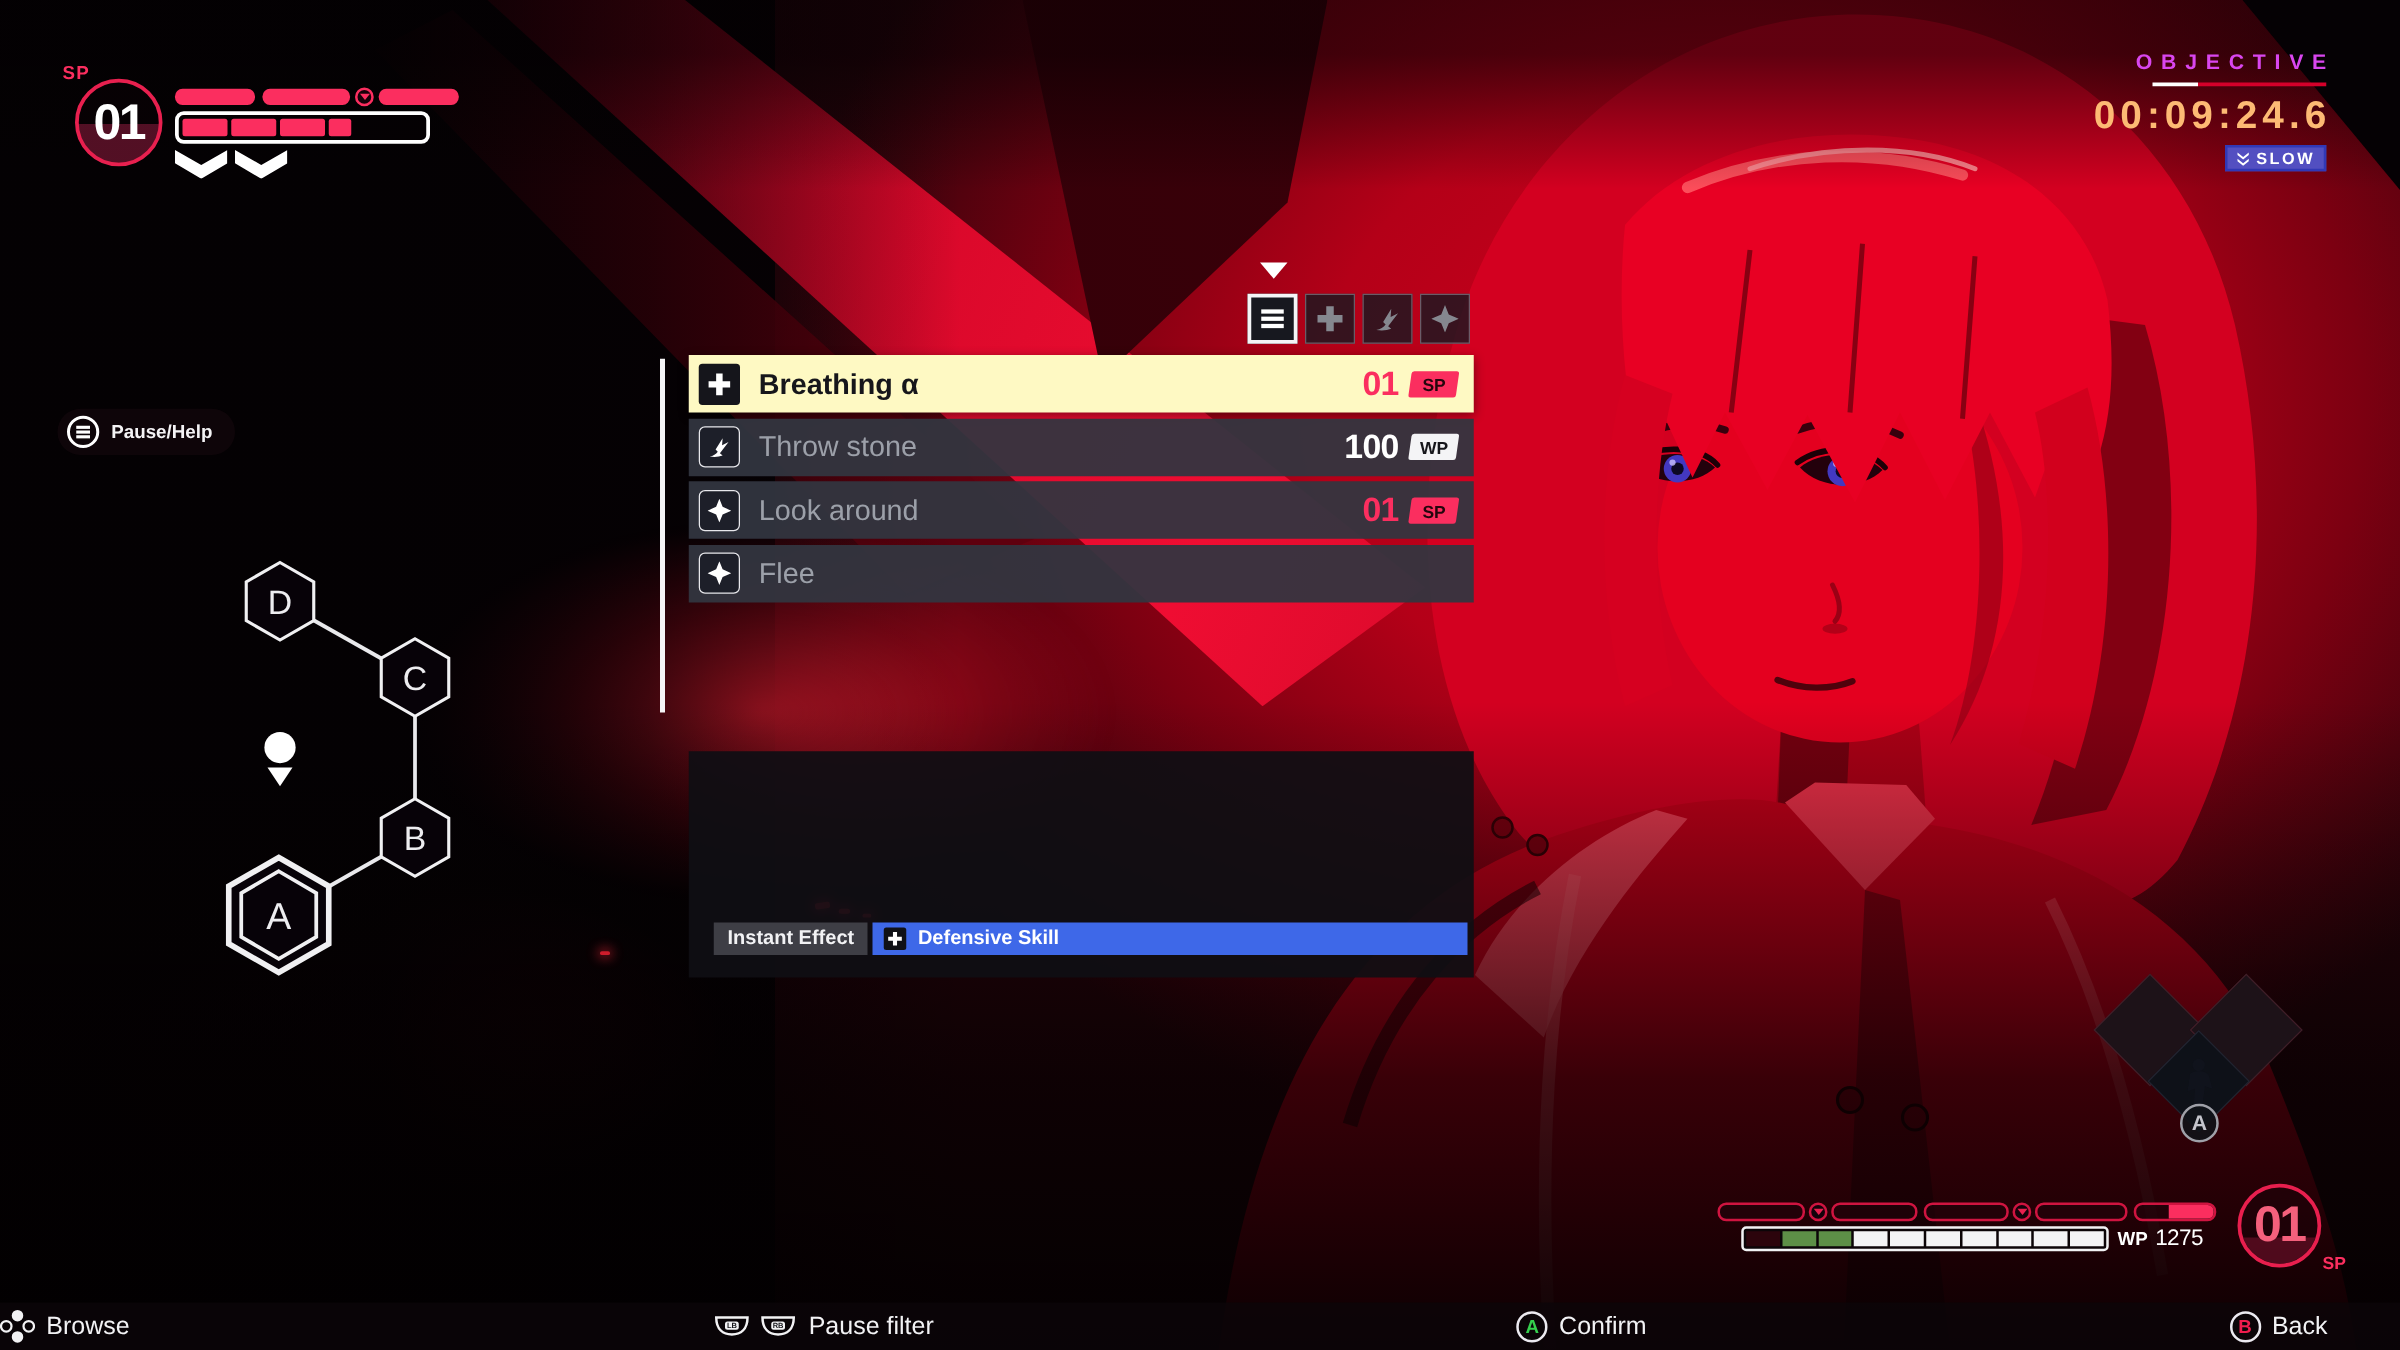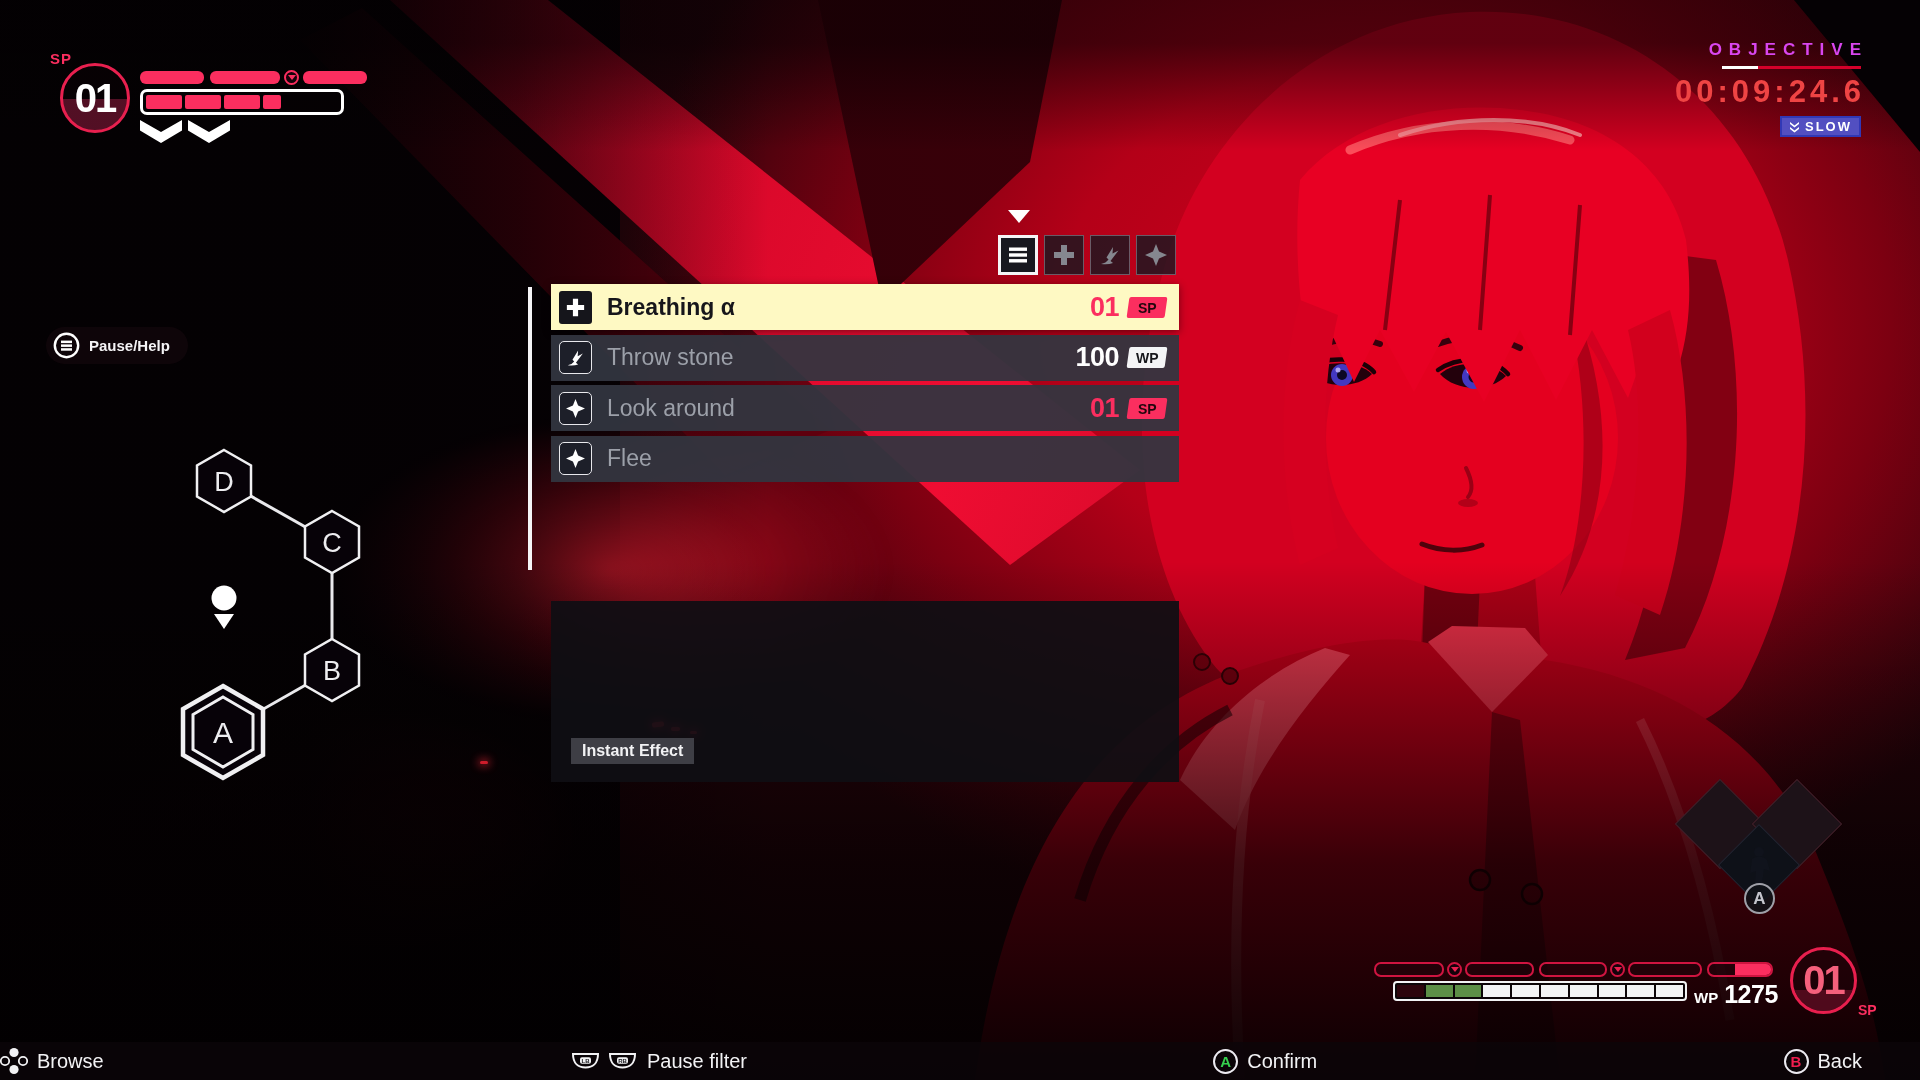--- a/index.html
+++ b/index.html
@@ -57,21 +57,21 @@
   .gauge-tl .fill { height:100%; background:#fb2e5f; border-radius:2px; }
   .arrows-tl { left:140px; top:120px; display:flex; gap:6px; }
   .arrow-dn { width:42px; height:23px; background:#fff;
     clip-path: polygon(0 0, 50% 52%, 100% 0, 100% 46%, 50% 100%, 0 46%); }
 
   
   .objective { right:59px; top:40px; display:flex; flex-direction:column; align-items:flex-end; }
   .obj-title { color:#d946ef; font-size:17px; font-weight:bold; letter-spacing:7px; margin-right:-7px; }
   .obj-line { margin-top:6px; width:139px; height:3px;
     background: linear-gradient(90deg, #fff 0 26%, #d4002a 26%); }
-  .obj-timer { margin-top:5px; color:#ef4444; font-size:31px; font-weight:bold; letter-spacing:4px; margin-right:-4px; font-variant-numeric: tabular-nums; }
+  .obj-timer { margin-top:5px; color:#fdba74; font-size:31px; font-weight:bold; letter-spacing:4px; margin-right:-4px; font-variant-numeric: tabular-nums; }
   .slow-badge { margin-top:6px; display:inline-flex; align-items:center; gap:5px;
     background:rgba(80,86,208,.92); border:2px solid #3138b6; padding:1px 7px;
     color:#fff; font-size:13px; font-weight:bold; letter-spacing:2px; }
 
   
   .pause-pill { left:46px; top:327px; display:inline-flex; align-items:center; gap:9px;
     background:rgba(24,10,14,.55); border-radius:19px; padding:5px 18px 5px 7px; }
   .pause-pill .txt { color:#f4f3f5; font-size:15px; font-weight:bold; }
 
   
@@ -138,21 +138,21 @@
     background:#14020a; display:grid; place-items:center; flex:none; margin:0 3px; }
   .br-marker i { width:0; height:0; border-left:4px solid transparent; border-right:4px solid transparent; border-top:5px solid #e8204f; }
   .wp-gauge { left:1393px; top:981px; width:294px; height:20px; border:2.5px solid #f2f2f4; border-radius:4px;
     background:#0c0508; padding:2px; display:flex; gap:2px; }
   .wpseg { flex:1; }
   .wpseg-dark { background:#2c040c; }
   .wpseg-green { background:#5d8f47; }
   .wpseg-white { background:#f3f3f5; }
   .wp-text { left:1694px; top:980px; display:flex; align-items:baseline; gap:6px; color:#fff; }
   .wp-text .u { font-size:15px; font-weight:bold; }
-  .wp-text .v { font-size:25px; font-weight:bold; letter-spacing:-0.5px; }
+  .wp-text .v { font-size:18px; font-weight:normal; letter-spacing:-0.5px; }
   .sp-circle-br { left:1790px; top:947px; width:67px; height:67px; border-radius:50%;
     border:3px solid #e81f4e; background:rgba(28,2,11,.4); overflow:hidden;
     display:grid; place-items:center; }
   .sp-circle-br .chord { position:absolute; left:0; bottom:0; width:100%; height:34%; background:rgba(132,20,50,.5); }
   .sp-circle-br .num { position:relative; color:#f4607c; font-size:40px; font-weight:bold; letter-spacing:-2px; }
   .sp-label-br { left:1858px; top:1002px; color:#fb2e5f; font-size:14px; font-weight:bold; }
 
   
   .control-bar { left:0; top:1042px; width:1920px; height:38px;
     background:rgba(11,5,9,.78); display:flex; align-items:center; justify-content:space-between;
@@ -404,20 +404,28 @@
       <span class="cost-badge">
           <span></span>
         </span>
     </div>
   </div>
 </div>
 
 <div class="abs skill-panel">
   <div class="skill-effect-row">
     <div class="effect-label">Instant Effect</div>
+    <div class="effect-value-bar">
+      <span class="effect-icon">
+        <svg width="12" height="12" viewBox="0 0 22 22">
+            <path d="M8 1 H14 V8 H21 V14 H14 V21 H8 V14 H1 V8 H8 Z" fill="#fff"></path>
+          </svg>
+      </span>
+      <span class="txt">Defensive Skill</span>
+    </div>
   </div>
 </div>
 
 <div class="abs" style="left:1688px;top:792px">
     <div class="diamond"></div>
   </div>
 <div class="abs" style="left:1765px;top:792px">
     <div class="diamond"></div>
   </div>
 <div class="abs" style="left:1730px;top:836px">

